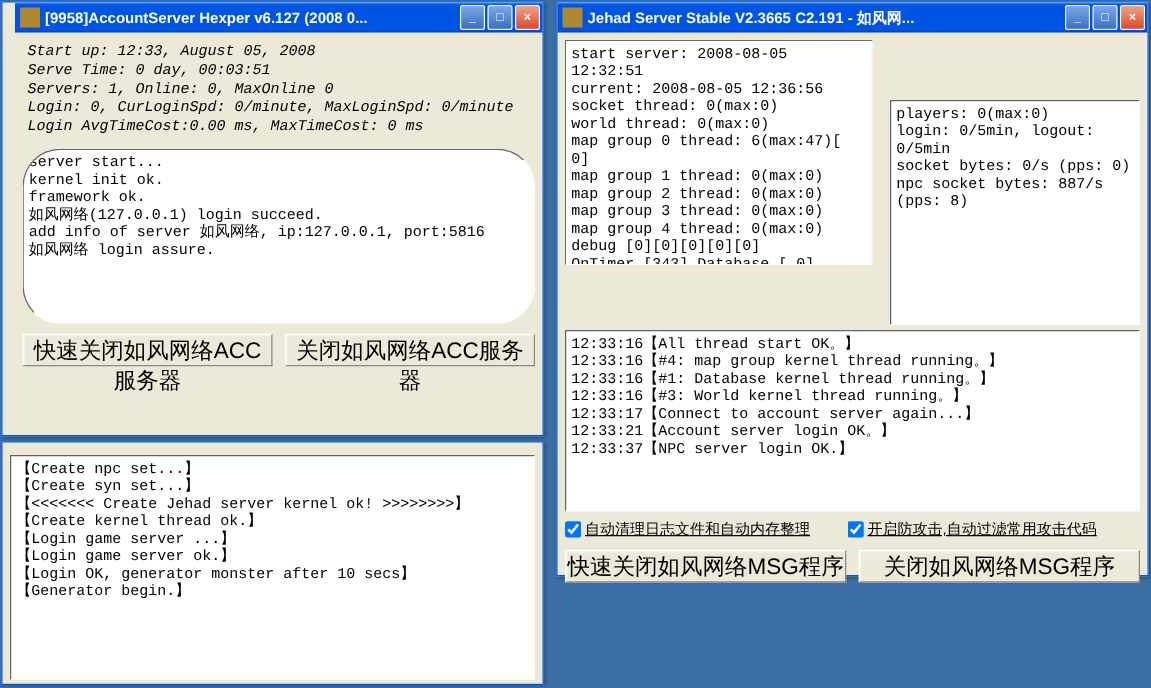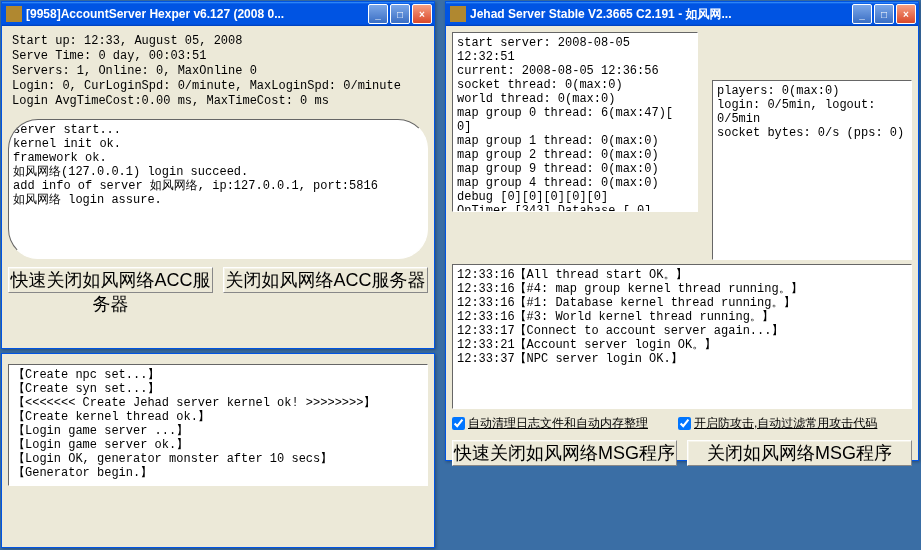--- a/index.html
+++ b/index.html
@@ -51,21 +51,21 @@
   color: #fff;
   font-size: 10px;
   font-weight: bold;
   display: flex;
   align-items: center;
   justify-content: center;
   cursor: pointer;
 }
 .winbtn.close { background: linear-gradient(to bottom, #f6a083, #d9492b); }
 .client { padding: 6px; font-family: "Courier New", monospace; font-size: 12px; }
-.infoarea { padding: 2px 4px; line-height: 15px; }
+.infoarea { padding: 2px 4px; line-height: 15px; font-style: italic; }
 .sunken {
   border: 1px solid #888;
   border-top-color: #666;
   border-left-color: #666;
   border-right-color: #fff;
   border-bottom-color: #fff;
   background: #fff;
   padding: 3px 4px;
   overflow: auto;
   line-height: 14px;
@@ -82,21 +82,21 @@
   font-size: 18px;
   cursor: pointer;
   font-family: "SimSun", sans-serif;
 }
 .statsrow { display: flex; gap: 14px; margin-bottom: 4px; }
 .statsbox { flex: 1; }
 .statsbox.right { flex: 0 0 200px; }
 .chkrow { display: flex; gap: 30px; margin: 6px 0; font-family: "SimSun", sans-serif; align-items: flex-start; text-decoration: underline; }
 .chkrow label { display: flex; align-items: center; gap: 3px; }
 .chkrow input { margin: 0; }
-#win1 { left: 1px; top: 1px; width: 434px; height: 348px; }
+#win1 { left: 1px; top: 1px; width: 434px; height: 348px; padding-left: 10px; }
 #win2 { left: 445px; top: 1px; width: 474px; height: 460px; }
 #win3 { left: 1px; top: 353px; width: 434px; height: 195px; }
 </style>
 </head>
 <body>
 
 <div class="window" id="win1">
   <div class="titlebar">
     <span class="icon"></span>
     <span class="title-text">[9958]AccountServer Hexper v6.127 (2008 0...</span>
@@ -143,30 +143,31 @@
     <div class="statsrow">
       <div class="sunken statsbox" style="height:180px;">
         <div>start server: 2008-08-05 12:32:51</div>
         <div>current: 2008-08-05 12:36:56</div>
         <div> </div>
         <div>socket thread:   0(max:0)</div>
         <div>world thread:    0(max:0)</div>
         <div>map group 0 thread:   6(max:47)[  0]</div>
         <div>map group 1 thread:   0(max:0)</div>
         <div>map group 2 thread:   0(max:0)</div>
-        <div>map group 9 thread:   0(max:0)</div>
+        <div>map group 3 thread:   0(max:0)</div>
         <div>map group 4 thread:   0(max:0)</div>
         <div>debug [0][0][0][0][0]</div>
         <div>OnTimer [343] Database [  0]</div>
       </div>
       <div class="sunken statsbox right" style="height:180px;margin-top:48px;">
         <div>players:   0(max:0)</div>
         <div>login: 0/5min, logout: 0/5min</div>
         <div> </div>
         <div>socket bytes:   0/s (pps: 0)</div>
+        <div>npc socket bytes: 887/s (pps: 8)</div>
       </div>
     </div>
     <div class="sunken" style="height:145px;">
       <div>12:33:16【All thread start OK。】</div>
       <div>12:33:16【#4: map group kernel thread running。】</div>
       <div>12:33:16【#1: Database kernel thread running。】</div>
       <div>12:33:16【#3: World kernel thread running。】</div>
       <div>12:33:17【Connect to account server again...】</div>
       <div>12:33:21【Account server login OK。】</div>
       <div>12:33:37【NPC server login OK.】</div>
@@ -183,21 +184,21 @@
     </div>
     <div class="btnrow">
       <button class="btn">快速关闭如风网络MSG程序</button>
       <button class="btn">关闭如风网络MSG程序</button>
     </div>
   </div>
 </div>
 
 <div class="window" id="win3">
   <div class="client" style="padding-top:10px;">
-    <div class="sunken" style="height:122px;">
+    <div class="sunken" style="height:180px;">
       <div>【Create npc set...】</div>
       <div>【Create syn set...】</div>
       <div>【&lt;&lt;&lt;&lt;&lt;&lt;&lt; Create Jehad server kernel ok! &gt;&gt;&gt;&gt;&gt;&gt;&gt;&gt;】</div>
       <div>【Create kernel thread ok.】</div>
       <div>【Login game server ...】</div>
       <div>【Login game server ok.】</div>
       <div>【Login OK, generator monster after 10 secs】</div>
       <div>【Generator begin.】</div>
     </div>
   </div>

